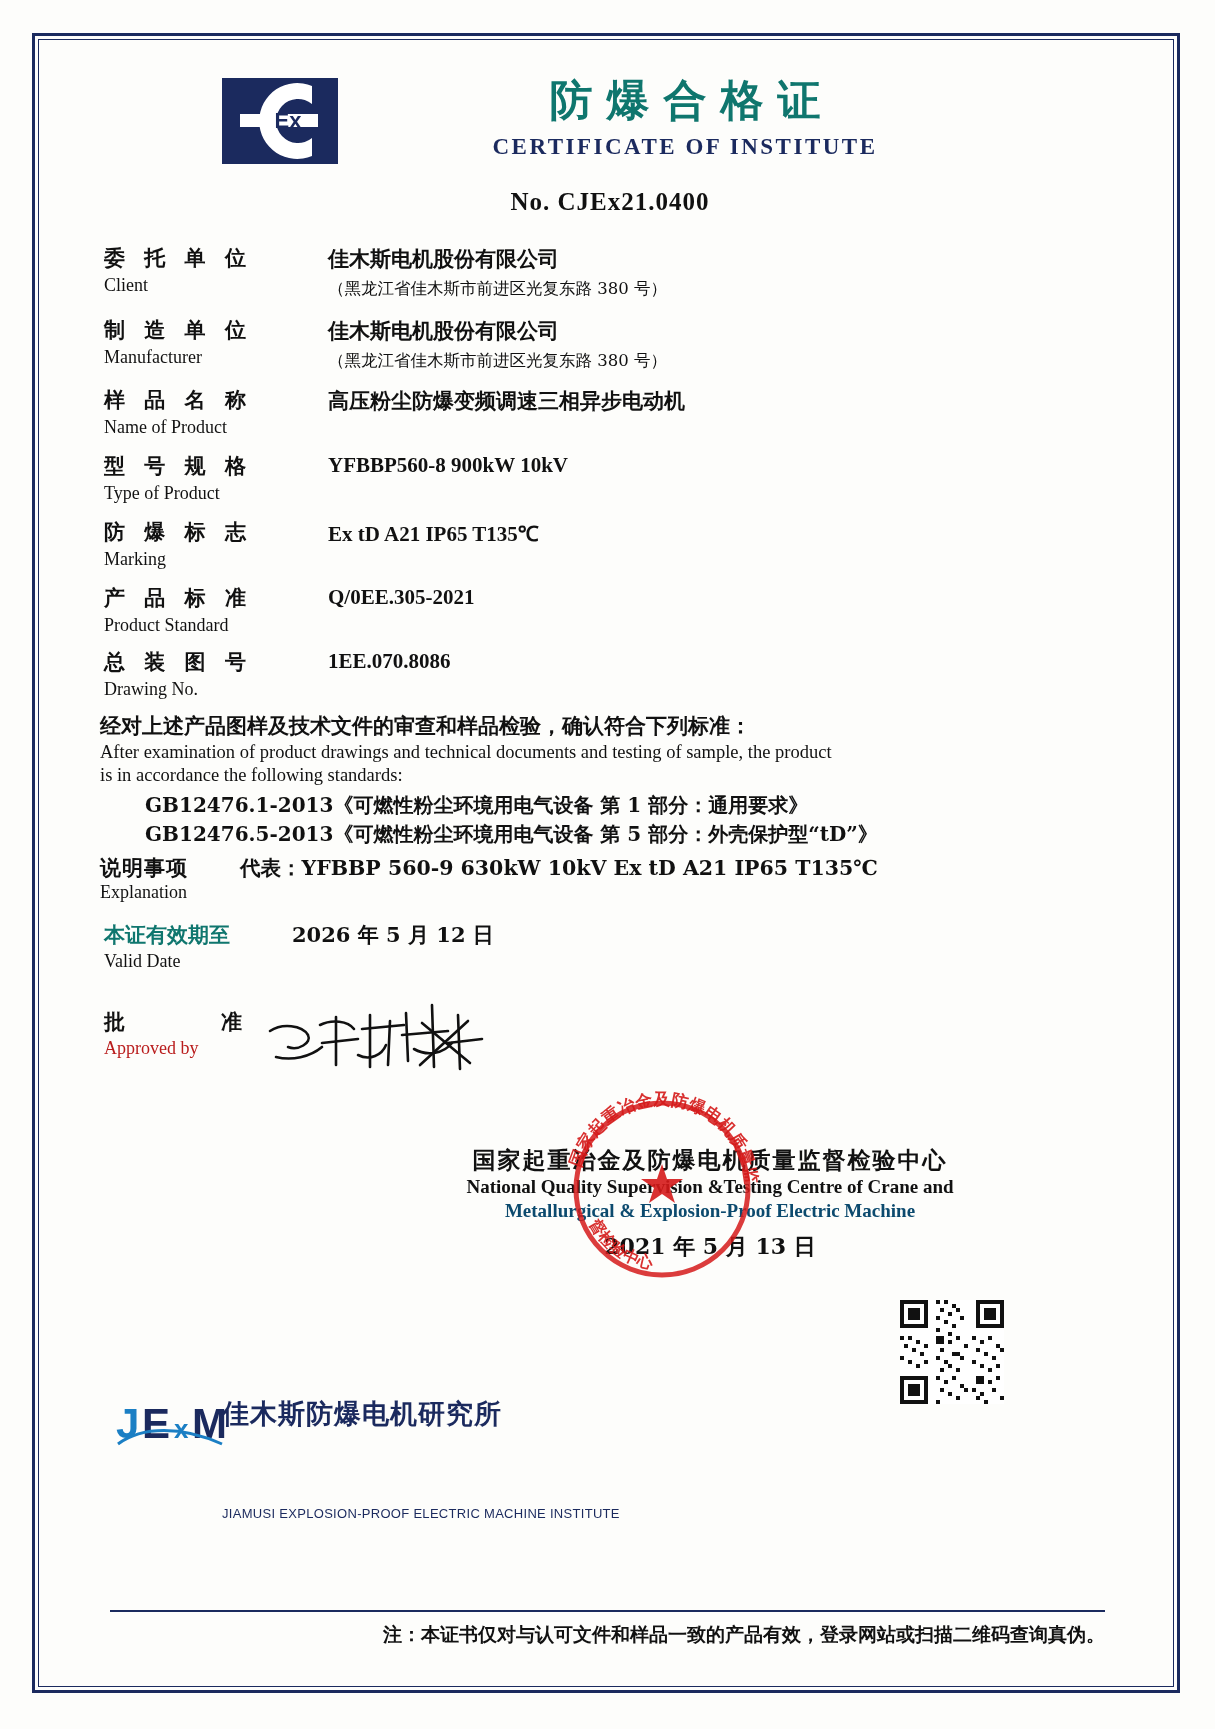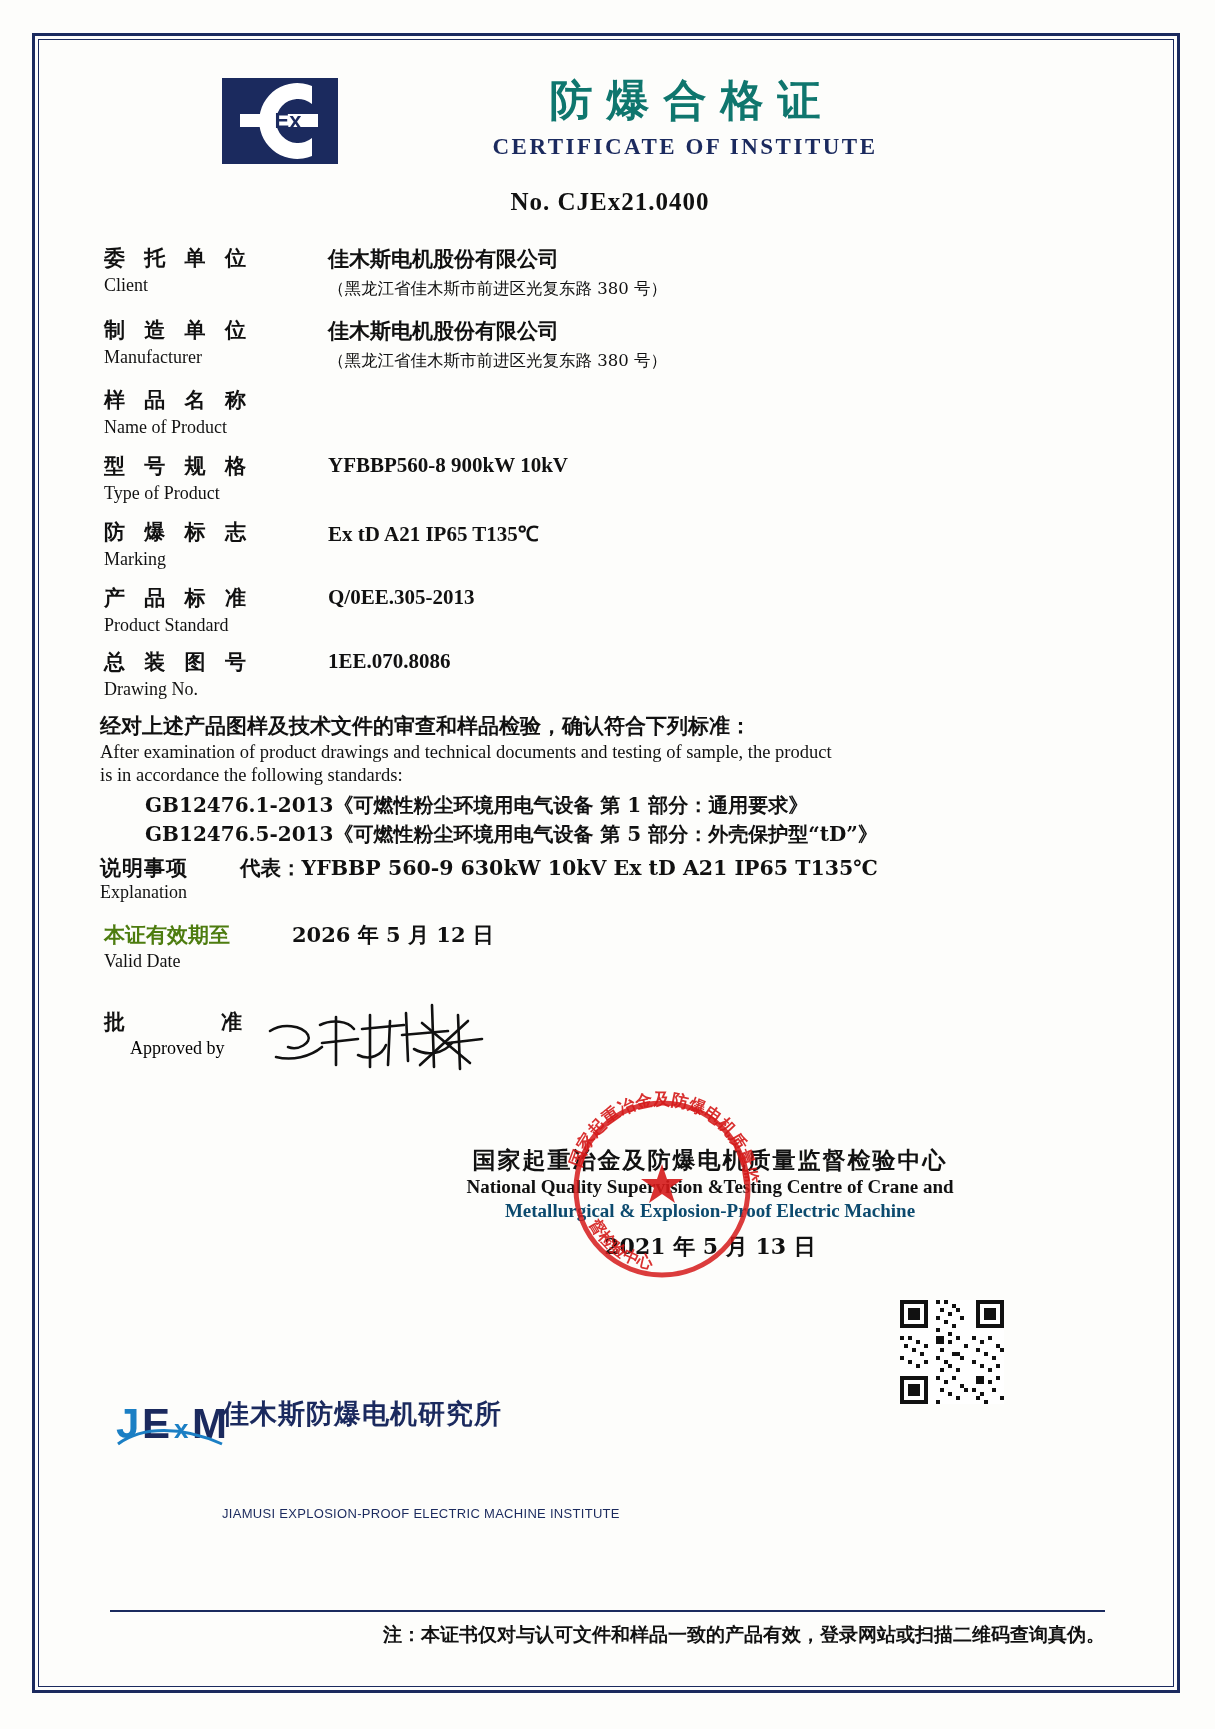--- a/index.html
+++ b/index.html
@@ -192,21 +192,21 @@
     white-space: nowrap;
   }
 
   
   .valid-cn {
     position: absolute;
     left: 104px; top: 921px;
     font-family: Liberation Serif, serif;
     font-size: 21px;
     font-weight: bold;
-    color: #4d7c0f;
+    color: #0f766e;
   }
   .valid-en {
     position: absolute;
     left: 104px; top: 951px;
     font-family: "Liberation Serif", serif;
     font-size: 18px;
     color: #111;
   }
   .valid-val {
     position: absolute;
@@ -225,22 +225,21 @@
     font-size: 21px;
     font-weight: bold;
     letter-spacing: 18px;
     color: #111;
   }
   .appr-en {
     position: absolute;
     left: 104px; top: 1038px;
     font-family: "Liberation Serif", serif;
     font-size: 18px;
-    color: #000000;
-    margin-left: 26px;
+    color: #b91c1c;
   }
   .signature {
     position: absolute;
     left: 262px; top: 995px;
     width: 240px;
     height: 90px;
   }
 
   
   .issuer-cn {
@@ -389,38 +388,39 @@
     <div class="lbl-cn">制 造 单 位</div>
     <div class="lbl-en">Manufacturer</div>
   </div>
   <div class="value" style="top:317px">佳木斯电机股份有限公司</div>
   <div class="subvalue" style="top:350px">（黑龙江省佳木斯市前进区光复东路 380 号）</div>
 
   <div class="field" style="top:386px">
     <div class="lbl-cn">样 品 名 称</div>
     <div class="lbl-en">Name of Product</div>
   </div>
+  <div class="value" style="top:387px">高压粉尘防爆变频调速三相异步电动机</div>
 
   <div class="field" style="top:452px">
     <div class="lbl-cn">型 号 规 格</div>
     <div class="lbl-en">Type of Product</div>
   </div>
   <div class="value en" style="top:453px">YFBBP560-8    900kW    10kV</div>
 
   <div class="field" style="top:518px">
     <div class="lbl-cn">防 爆 标 志</div>
     <div class="lbl-en">Marking</div>
   </div>
   <div class="value en" style="top:519px">Ex tD A21 IP65 T135℃</div>
 
   <div class="field" style="top:584px">
     <div class="lbl-cn">产 品 标 准</div>
     <div class="lbl-en">Product Standard</div>
   </div>
-  <div class="value en" style="top:585px">Q/0EE.305-2013</div>
+  <div class="value en" style="top:585px">Q/0EE.305-2021</div>
 
   <div class="field" style="top:648px">
     <div class="lbl-cn">总 装 图 号</div>
     <div class="lbl-en">Drawing No.</div>
   </div>
   <div class="value en" style="top:649px">1EE.070.8086</div>
 
   <div class="stmt-cn">经对上述产品图样及技术文件的审查和样品检验，确认符合下列标准：</div>
   <div class="stmt-en1">After examination of product drawings and technical documents and testing of sample, the product</div>
   <div class="stmt-en2">is in accordance the following standards:</div>

